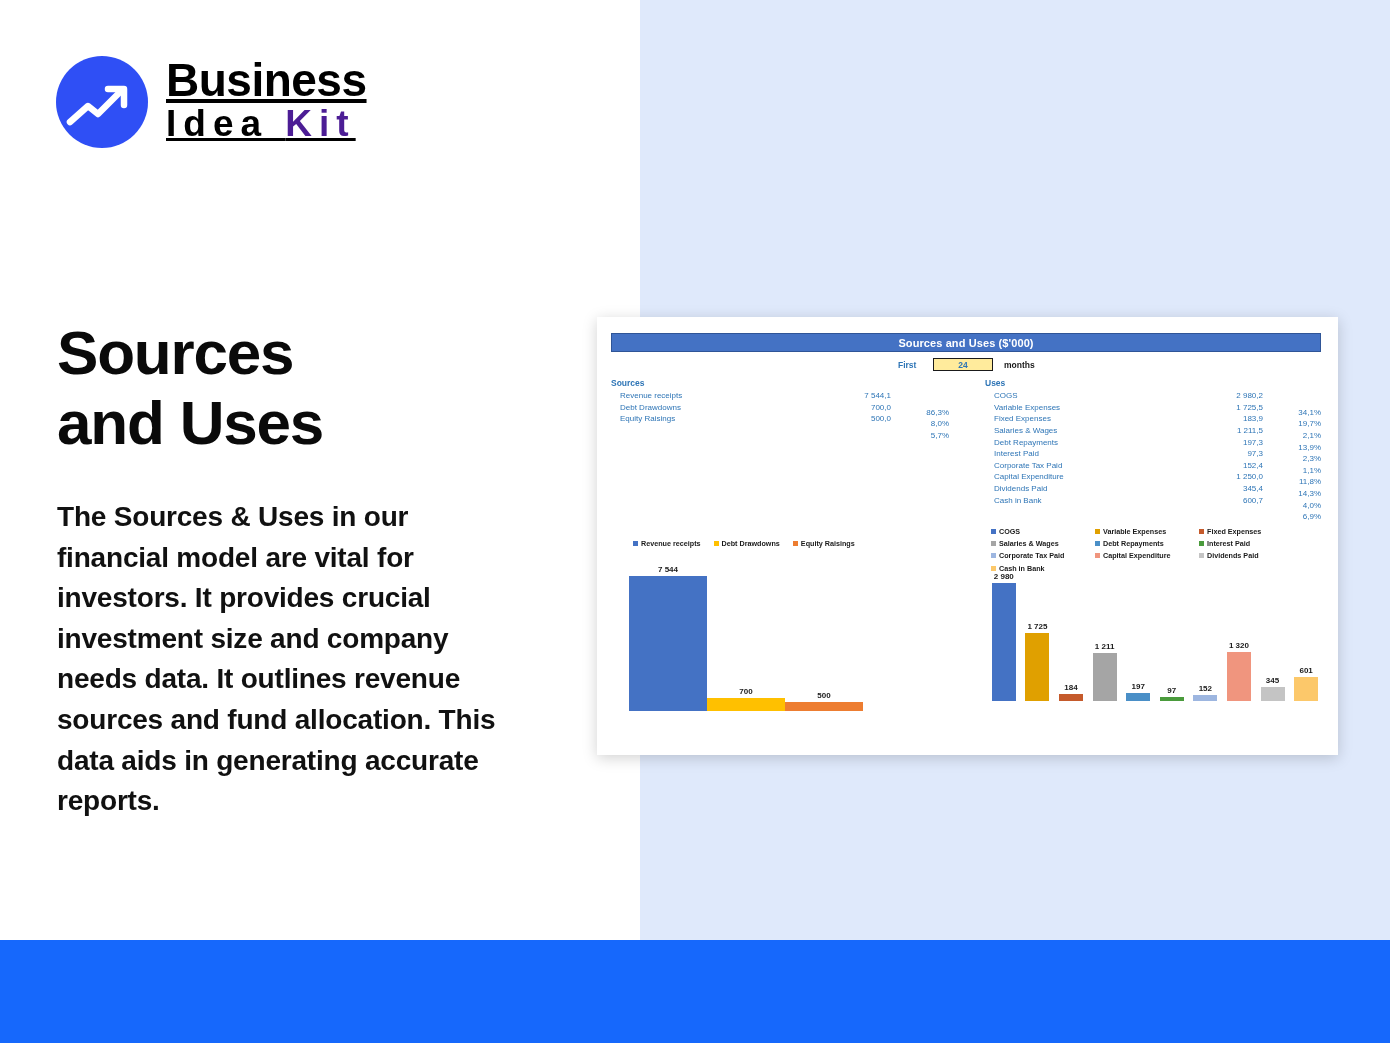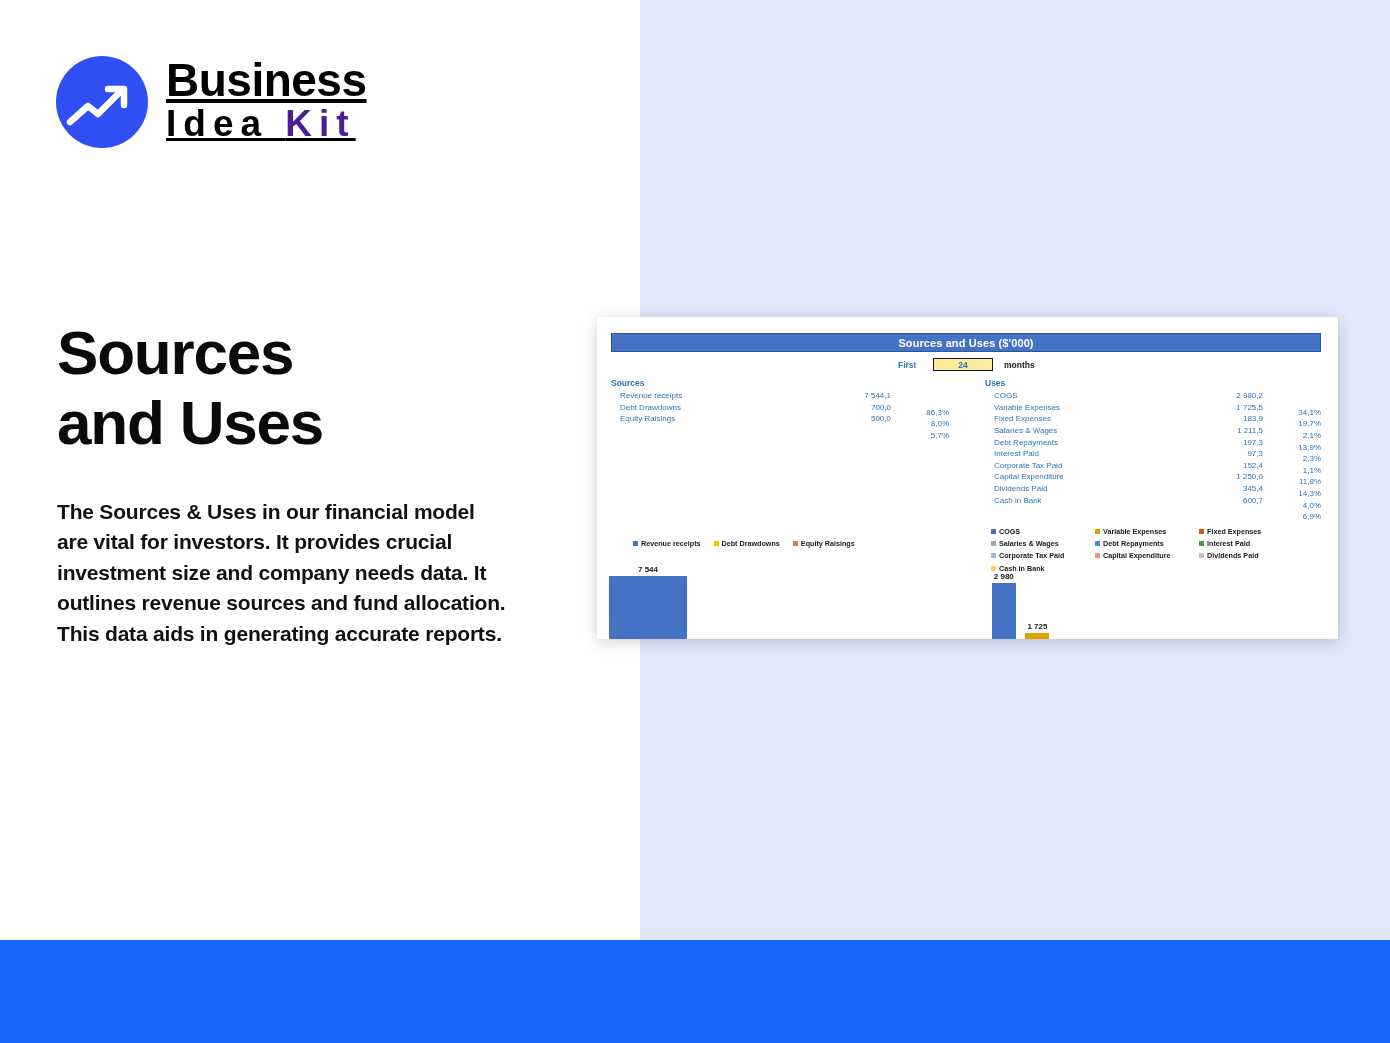--- a/index.html
+++ b/index.html
@@ -40,27 +40,27 @@
   .kit-blue{ color:#4c1d95; }
 
   
   #page-title{
     position:absolute; left:57px; top:318px; width:560px;
     font-size:62px; font-weight:bold; line-height:1.13; color:#0a0a0a;
     letter-spacing:-1.2px;
   }
   #page-body{
     position:absolute; left:57px; top:497px; width:450px;
-    font-size:21px; font-weight:bold; line-height:1.45; color:#111;
+    font-size:28px; font-weight:bold; line-height:1.45; color:#111;
     letter-spacing:-0.2px;
   }
 
   
   #sheet-card{
-    position:absolute; left:597px; top:317px; width:741px; height:322px;
+    position:absolute; left:597px; top:317px; width:741px; height:438px;
     background:#ffffff;
     box-shadow:0 3px 14px rgba(0,0,0,0.18);
     font-family:"Liberation Sans", sans-serif;
     overflow:hidden;
   }
   #sheet-title-bar{
     position:absolute; left:14px; top:16px; width:710px; height:19px;
     background:#4472c4; border:1px solid #2f5597;
     display:flex; align-items:center; justify-content:center;
   }
@@ -105,21 +105,21 @@
   .legend-swatch{ width:5px; height:5px; margin-right:3px; flex:0 0 5px; }
   .legend-label{ font-size:7.2px; font-weight:bold; color:#1a1a1a; }
 
   #sources-legend{ left:36px; top:222px; width:300px; gap:0; }
   #sources-legend .legend-item{ margin-right:13px; }
 
   #uses-legend{ left:394px; top:210px; width:336px; }
   #uses-legend .legend-item{ width:104px; margin-bottom:3.2px; }
 
   .chart-area{ position:absolute; }
-  #sources-chart{ left:12px; top:246px; width:316px; height:148px;padding-left:42px; }
+  #sources-chart{ left:32px; top:246px; width:316px; height:148px;padding-left:42px; }
   #uses-chart{  left:390px; top:248px; width:336px; height:136px; }
 
   .bars{
     position:absolute; left:0; right:0; bottom:0; top:0;
     display:flex; align-items:flex-end;
   }
   .bar-slot{ flex:1; display:flex; flex-direction:column; align-items:center; justify-content:flex-end; height:100%; }
   .bar-value{ font-size:8px; font-weight:bold; color:#1a1a1a; margin-bottom:2px; white-space:nowrap; }
   .bar-rect{ width:100%; }
 

